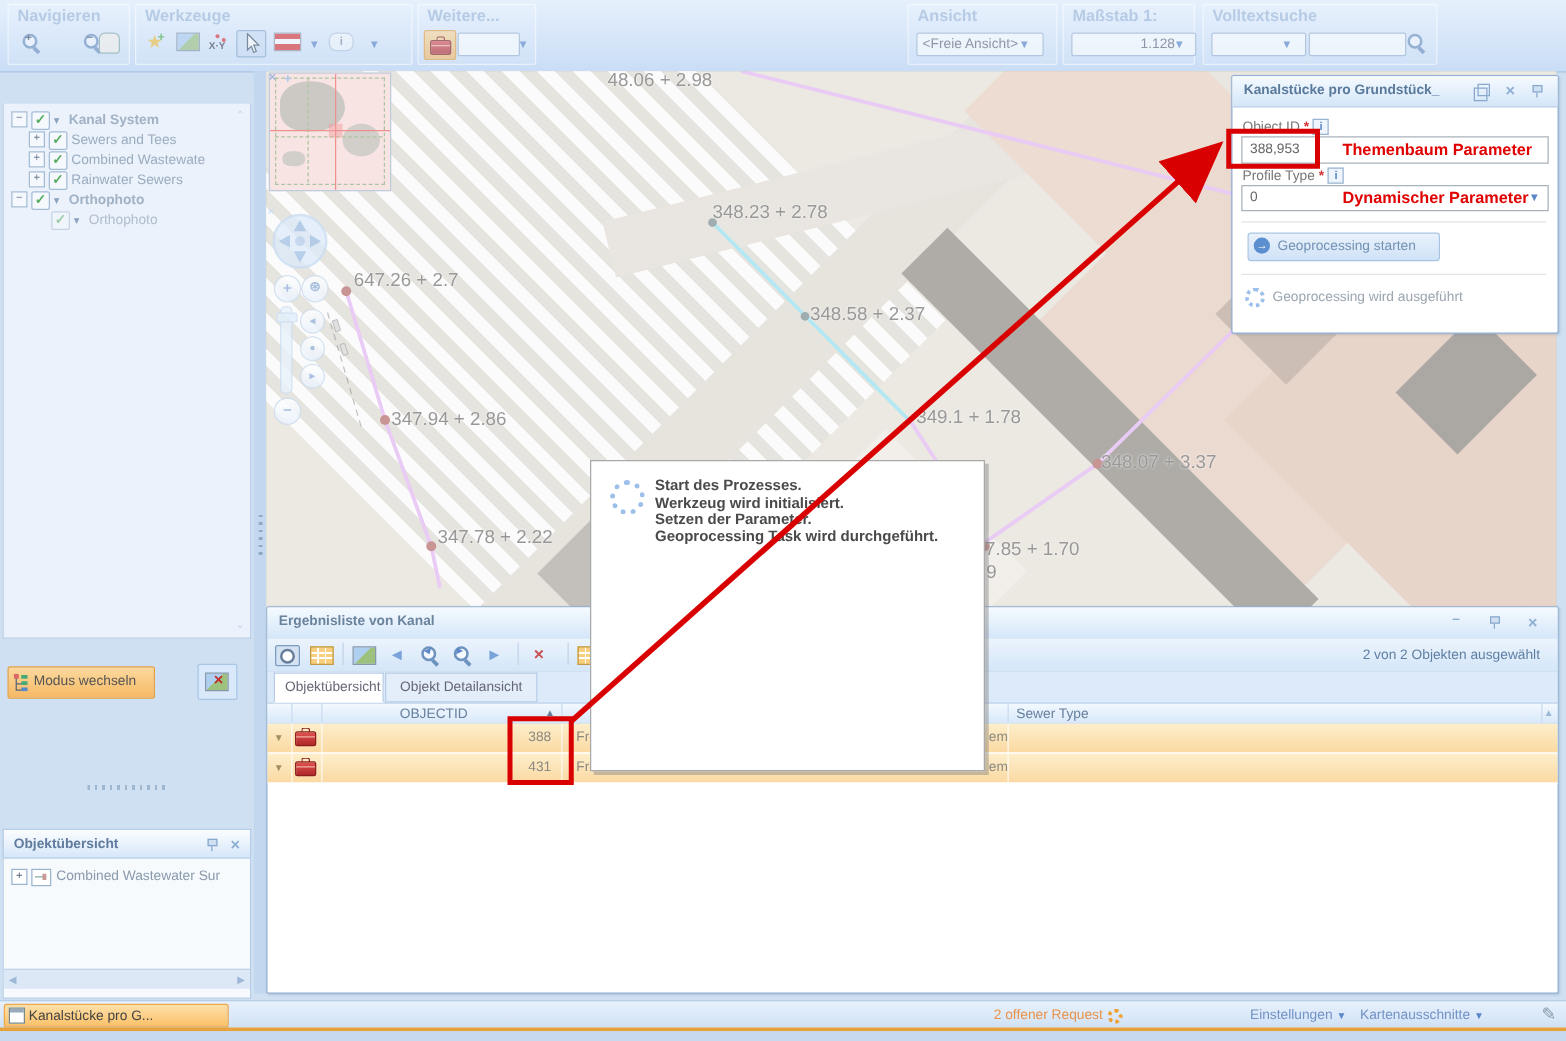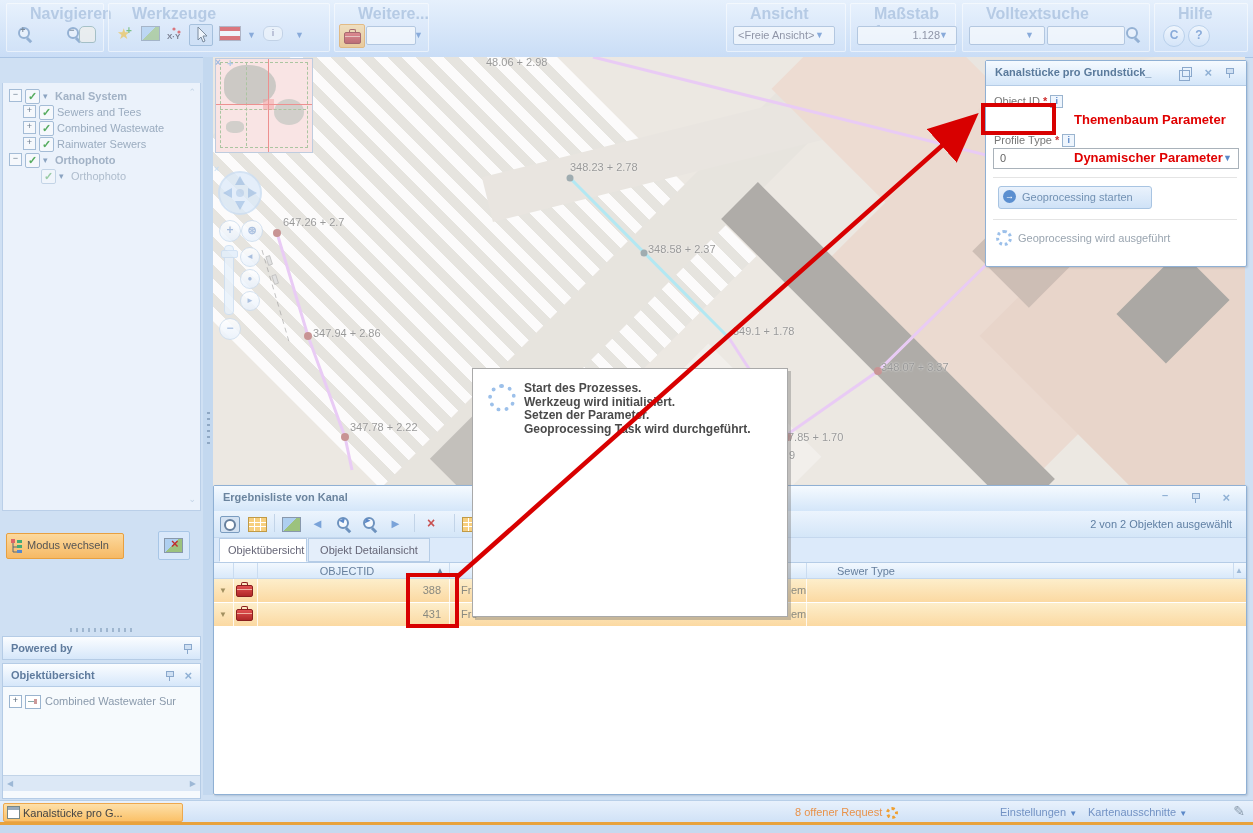--- a/index.html
+++ b/index.html
@@ -6,21 +6,21 @@
   #app{position:relative;width:1253px;height:833px;background:#cfe0f3;
        font-family:"Liberation Sans",sans-serif;font-size:11px;color:#445;
        overflow:hidden;-webkit-user-select:none}
   .abs{position:absolute}
   
   #topbar{position:absolute;left:0;top:0;width:1253px;height:57px;
           background:linear-gradient(#e6f0fc,#c9ddf6);border-bottom:1px solid #aac4e4}
   #topbar .inner{position:absolute;inset:0;opacity:.62}
   .tgroup{position:absolute;top:3px;height:47px;border:1px solid rgba(255,255,255,.9);
           background:rgba(255,255,255,.15);border-radius:2px}
-  .tglabel{position:absolute;top:1px;left:23px;font-weight:bold;color:#9db7d8;font-size:16px}
+  .tglabel{position:absolute;top:1px;left:7px;font-weight:bold;color:#9db7d8;font-size:13px}
   .ticon{position:absolute;top:22px}
   .combo{position:absolute;background:#fff;border:1px solid #9fb6d2;border-radius:2px;
          color:#667;line-height:17px;padding:0 4px;font-size:11px}
   .ddown{color:#5b88c8;font-size:9px}
   .roundbtn{position:absolute;width:20px;height:20px;border-radius:50%;
             border:1px solid #a9c4e2;background:linear-gradient(#ffffff,#d9e8fa);
             color:#5b88c8;font-weight:bold;text-align:center;line-height:19px;font-size:12px}
   
   .mag{position:relative;display:inline-block;width:16px;height:16px}
   .mag::before{content:"";position:absolute;left:1px;top:1px;width:8px;height:8px;
@@ -68,21 +68,21 @@
   .cb{position:absolute;width:13px;height:13px;background:#fff;border:1px solid #9ab4cf;
       border-radius:2px;color:#3aa03c;font-size:11px;font-weight:bold;line-height:12px;text-align:center}
   .exp{position:absolute;width:11px;height:11px;background:#fff;border:1px solid #9ab4cf;
        color:#567;font-size:9px;line-height:9px;text-align:center}
   .chev{position:absolute;color:#7a95b5;font-size:9px}
   .treelabel{position:absolute;color:#8fa0b4;white-space:nowrap}
   
   #map{position:absolute;left:213px;top:57px;width:1032px;height:738px;background:#ded7cd;overflow:hidden}
   .bldg{position:absolute}
   #mapveil{position:absolute;inset:0;background:rgba(255,255,255,.42)}
-  .mlabel{position:absolute;color:#4f4f4f;font-size:11px;white-space:nowrap;
+  .mlabel{position:absolute;color:#4f4f4f;font-size:15px;white-space:nowrap;
           text-shadow:0 0 2px rgba(255,255,255,.9)}
   
   .wpanel{position:absolute;background:#fff;border:1px solid #8fb0d4;border-radius:2px;
           box-shadow:1px 1px 2px rgba(90,110,140,.25)}
   .wpanel-hdr{position:absolute;left:0;top:0;right:0;height:24px;
           background:linear-gradient(#f5faff,#d4e6f9);border-bottom:1px solid #b5cce6}
   .wpanel-hdr .t{position:absolute;left:9px;top:5px;font-weight:bold;color:#5a7a9c;white-space:nowrap}
   .fieldlabel{color:#777;font-size:11px}
   .req{color:#d03030;font-weight:bold}
   .infoicon{display:inline-block;width:11px;height:11px;border:1px solid #9ab4cf;background:#eef5fd;
@@ -161,25 +161,20 @@
       </div>
 
       <div class="tgroup" style="left:962px;width:186px">
         <span class="tglabel">Volltextsuche</span>
         <span class="ticon combo" style="left:6px;top:22px;width:66px;height:17px"></span>
         <span class="ticon ddown" style="left:62px;top:26px">▼</span>
         <span class="ticon combo" style="left:84px;top:22px;width:68px;height:17px"></span>
         <span class="ticon mag" style="left:162px"></span>
       </div>
 
-      <div class="tgroup" style="left:1154px;width:92px">
-        <span class="tglabel">Hilfe</span>
-        <span class="roundbtn" style="left:8px;top:21px">C</span>
-        <span class="roundbtn" style="left:33px;top:21px">?</span>
-      </div>
     </div>
   </div>
 
   <div class="abs" style="left:0;top:57px;width:203px;height:738px">
 
     <div class="abs" style="left:2px;top:26px;width:199px;height:428px;background:#f2f7fd;border:1px solid #b5cce6;border-top:none;box-sizing:border-box;opacity:.8">
       <div class="abs" style="left:0;top:6px;width:100%;height:16px">
         <span class="exp" style="left:6px">−</span>
           <span class="cb" style="left:22px">✓</span>
           <span class="chev" style="left:40px;top:2px">▾</span>
@@ -224,24 +219,20 @@
           <path d="M2,4 v9 h4 M2,8 h4" stroke="#567" fill="none"></path>
         </svg>
       <span class="abs" style="left:20px;top:5px;color:#555">Modus wechseln</span>
     </div>
     <div class="abs" style="left:158px;top:474px;width:30px;height:27px;background:#d9e8fa;border:1px solid #a8c6e6;border-radius:2px">
       <span class="imgicon" style="position:absolute;left:5px;top:6px"></span>
       <span class="abs" style="left:12px;top:4px;color:#c03030;font-weight:bold;font-size:13px">×</span>
     </div>
 
     <div class="abs" style="left:70px;top:571px;width:64px;height:4px;background:repeating-linear-gradient(90deg,#9fb6cf 0 2px,transparent 2px 6px)"></div>
-    <div class="sp-hdr" style="top:579px">
-      <span class="t">Powered by</span>
-        <span class="pin"></span>
-    </div>
     <div class="sp-hdr" style="top:606px">
       <span class="t">Objektübersicht</span>
       <span class="pin" style="right:26px"></span>
       <span class="abs xglyph" style="right:8px;top:6px">×</span>
     </div>
     <div class="abs" style="left:2px;top:630px;width:199px;height:112px;background:#f6fafd;border:1px solid #b5cce6;border-top:none;box-sizing:border-box">
       <div class="abs" style="left:0;top:8px;width:100%;height:16px">
         <span class="exp" style="left:6px">+</span>
         <span class="abs" style="left:22px;top:0;width:14px;height:12px;border:1px solid #9ab4cf;background:#fff">
             <span class="abs" style="left:2px;top:5px;width:9px;height:1px;background:#8aa"></span>
@@ -350,20 +341,23 @@
     <div class="wpanel-hdr">
       <span class="t">Kanalstücke pro Grundstück_</span>
       <span class="restore" style="position:absolute;right:56px;top:9px"></span>
       <span class="abs xglyph" style="right:34px;top:6px">×</span>
       <span class="pin" style="position:absolute;right:12px;top:6px"></span>
     </div>
     <div class="abs fieldlabel" style="left:8px;top:34px">
       <span>Object ID</span> <span class="req">*</span>
       <span class="infoicon">i</span>
     </div>
+    <div class="abs" style="left:7px;top:48px;width:244px;height:20px;background:#fff;border:1px solid #a9b2ba">
+      <span class="abs" style="left:6px;top:3px;color:#666">388,953</span>
+    </div>
     <span class="abs redtext" style="left:88px;top:51px">Themenbaum Parameter</span>
     <div class="abs fieldlabel" style="left:8px;top:73px">
       <span>Profile Type</span> <span class="req">*</span>
       <span class="infoicon">i</span>
     </div>
     <div class="abs" style="left:7px;top:87px;width:244px;height:19px;background:#fff;border:1px solid #a9b2ba">
       <span class="abs" style="left:6px;top:3px;color:#666">0</span>
       <span class="abs ddown" style="right:6px;top:4px">▼</span>
     </div>
     <span class="abs redtext" style="left:88px;top:89px">Dynamischer Parameter</span>
@@ -411,21 +405,21 @@
     </div>
 
     <div class="abs" style="left:0;top:77px;width:1032px;height:16px;background:linear-gradient(#f2f8fe,#d9e9fa);border-bottom:1px solid #c5d8ee;box-sizing:border-box">
       <span class="gridline" style="left:19px"></span>
         <span class="gridline" style="left:43px"></span>
       <span class="gridline" style="left:235px"></span>
         <span class="gridline" style="left:592px"></span>
       <span class="gridline" style="left:1019px"></span>
       <span class="abs" style="left:43px;width:180px;top:2px;text-align:center;color:#667f9d">OBJECTID</span>
       <span class="abs" style="left:222px;top:3px;color:#667f9d;font-size:8px">▲</span>
-      <span class="abs" style="left:623px;top:2px;color:#667f9d">Sewer Type</span>
+      <span class="abs" style="left:599px;top:2px;color:#667f9d">Sewer Type</span>
       <span class="abs" style="left:1021px;top:3px;color:#9db8d6;font-size:8px">▲</span>
     </div>
 
     <div class="orow" style="top:93px">
       <span class="rowline" style="left:19px"></span>
         <span class="rowline" style="left:43px"></span>
       <span class="rowline" style="left:235px"></span>
         <span class="rowline" style="left:592px"></span>
       <span class="abs" style="left:5px;top:7px;color:#a29060;font-size:8px">▼</span>
       <span class="toolbox" style="position:absolute;left:22px;top:6px"></span>
@@ -466,21 +460,21 @@
     <rect x="408" y="575" width="49" height="51" fill="none" stroke="#d80000" stroke-width="4"></rect>
     <rect x="983" y="105" width="71" height="28" fill="none" stroke="#d80000" stroke-width="4"></rect>
     <line x1="457" y1="577" x2="972" y2="119" stroke="#d80000" stroke-width="4.5" marker-end="url(#ah)"></line>
   </svg>
 
   <div id="taskbar">
     <div class="abs" style="left:3px;top:2px;width:178px;height:17px;background:linear-gradient(#fde0aa,#fbc168);border:1px solid #eda84e;border-radius:2px">
       <span class="winicon" style="position:absolute;left:3px;top:2px"></span>
       <span class="abs" style="left:19px;top:3px;color:#444">Kanalstücke pro G...</span>
     </div>
-    <span class="abs" style="left:795px;top:5px;color:#e8924a">8 offener Request</span>
+    <span class="abs" style="left:795px;top:5px;color:#e8924a">2 offener Request</span>
     <span class="spinner" style="position:absolute;left:886px;top:6px;width:6px;height:6px;border-color:#f0a030"></span>
     <span class="tb-link" style="left:1000px"><span>Einstellungen</span> <span class="ddown" style="font-size:8px">▼</span></span>
     <span class="tb-link" style="left:1088px"><span>Kartenausschnitte</span> <span class="ddown" style="font-size:8px">▼</span></span>
     <span class="abs" style="right:8px;top:2px;color:#8899aa;font-size:14px;transform:rotate(0deg)">✎</span>
   </div>
   <div class="abs" style="left:0;top:822px;width:1253px;height:3px;background:#e8a23c"></div>
   <div class="abs" style="left:0;top:825px;width:1253px;height:8px;background:#c6d9ef"></div>
 
 </div>
 

